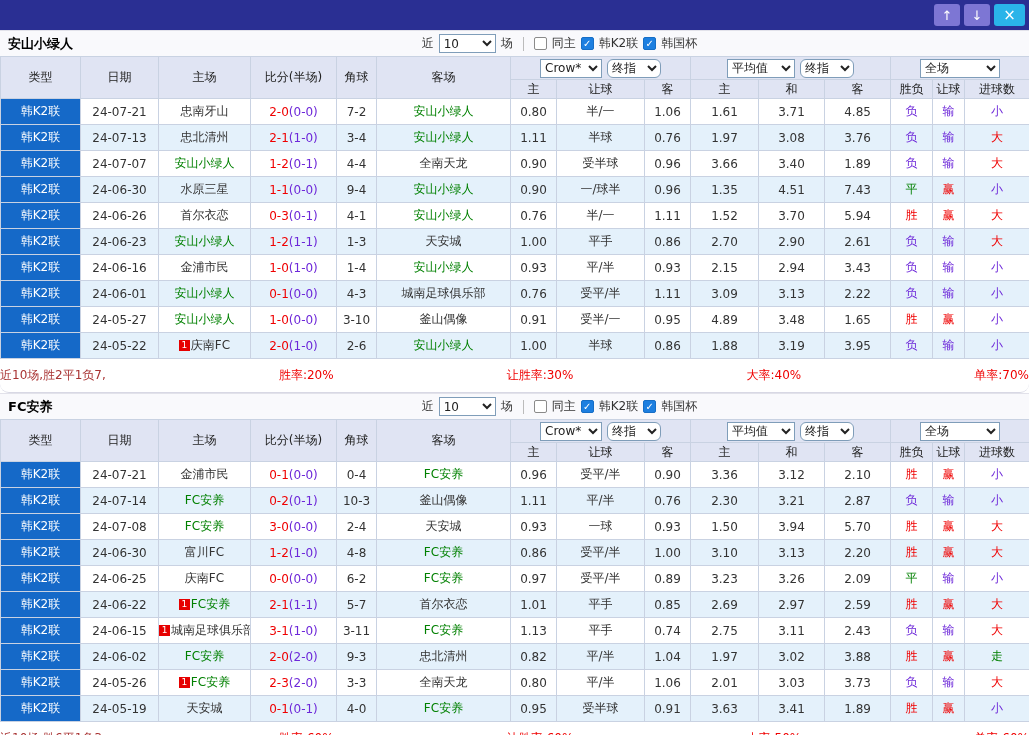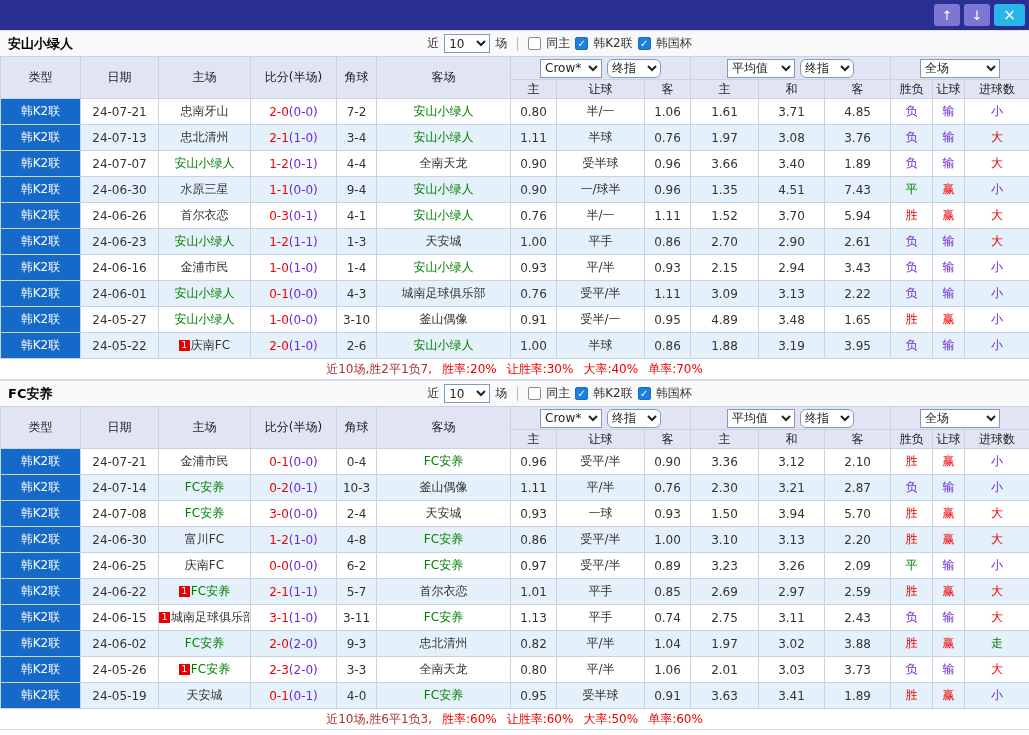--- a/index.html
+++ b/index.html
@@ -22,21 +22,21 @@
 .filterbar{height:26px;position:relative;display:flex;align-items:center;justify-content:center;background:#f9f9fc;border-top:1px solid #e2e2ea;}
 .team-name{position:absolute;left:8px;font-size:13px;font-weight:bold;color:#000;}
 .filters{display:flex;align-items:center;gap:5px;margin-left:90px;}
 .divider{width:1px;height:14px;background:#bbb;margin:0 5px;}
 .cb{width:13px;height:13px;border:1px solid #8a8a8a;background:#fff;display:inline-flex;align-items:center;justify-content:center;border-radius:2px;cursor:pointer;}
 .cb.on{background:#1d7fe0;border-color:#166ec6;}
 .cb.on::after{content:"✓";color:#fff;font-size:10px;font-weight:bold;line-height:1;}
 
 
 .hsel{font-size:12px;height:19px;border:1px solid #7f9db9;background:#fff;font-family:inherit;color:#222;}
-.sel-count{width:46px;}
+.sel-count{width:57px;}
 .sel-crow{width:62px;}
 .sel-final{width:54px;border-radius:6px;}
 .sel-avg{width:68px;}
 .sel-full{width:80px;}
 
 
 table.grid{border-collapse:collapse;table-layout:fixed;width:1029px;}
 .grid th,.grid td{border:1px solid #c9d2e2;text-align:center;overflow:hidden;white-space:nowrap;}
 .grid thead th{background:#e0e4f3;font-weight:normal;color:#222;font-size:12px;}
 .grid thead tr.h1 th{height:23px;}
@@ -47,21 +47,21 @@
 .sel-cell{padding:1px 0;}
 .sel-wrap{display:flex;align-items:center;justify-content:center;gap:5px;}
 
 
 .t-red{color:#ef0000;}
 .t-blue{color:#6d28d9;}
 .t-green{color:#008000;}
 .badge1{display:inline-block;min-width:11px;height:11px;line-height:11px;background:#e60000;color:#fff;font-size:9px;margin-right:1px;vertical-align:1px;text-align:center;}
 
 
-.summary{height:21px;display:flex;align-items:center;justify-content:center;font-size:12px;color:#a83232;border-bottom:1px solid #d8d8e4;white-space:nowrap;}
+.summary{height:34px;display:flex;align-items:center;justify-content:space-between;font-size:12px;color:#a83232;border-bottom:1px solid #d8d8e4;white-space:nowrap;border-radius:9px;}
 .summary .pct{color:#ef0000;margin-left:10px;}
 </style>
 </head>
 <body>
 
 <div class="titlebar">
   <div class="titlebar-center">
     <span class="title">近期战绩</span>
     <span class="radio-item">
       <span class="radio"></span>

